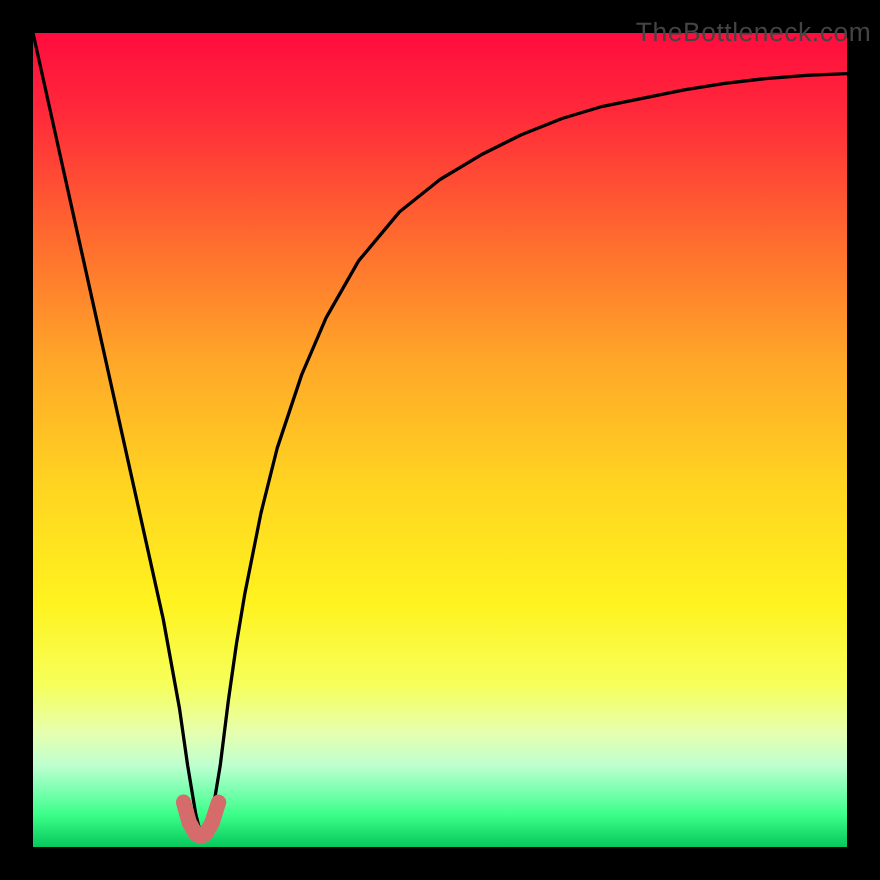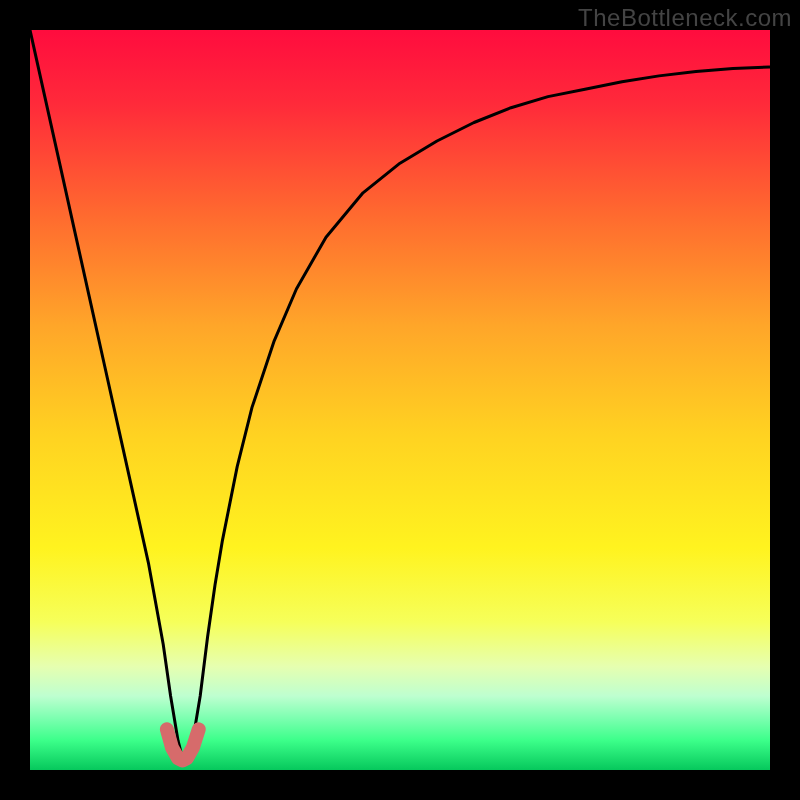--- a/index.html
+++ b/index.html
@@ -24,21 +24,21 @@
     height: 740px;
     overflow: hidden;
   }
   .plot {
     width: 740px;
     height: 740px;
     display: block;
   }
   .watermark {
     position: absolute;
-    top: 4px;
+    top: 16px;
     right: 8px;
     color: #444;
     font-size: 24px;
     font-weight: 400;
     letter-spacing: 0.5px;
     z-index: 5;
     user-select: none;
   }
 </style>
 </head>

